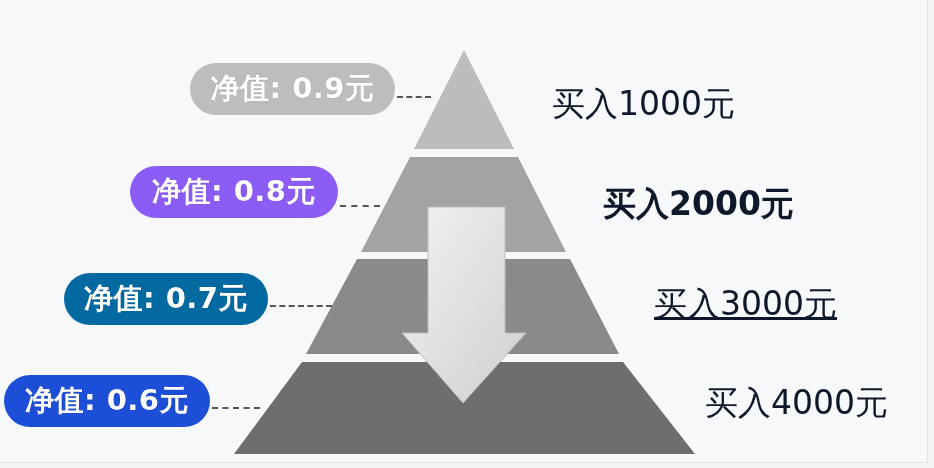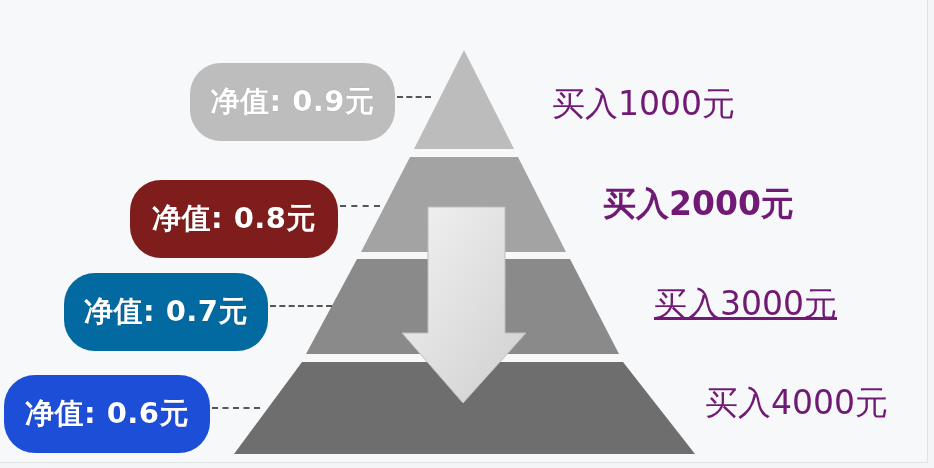--- a/index.html
+++ b/index.html
@@ -1,24 +1,24 @@
 <!DOCTYPE html>
 <html><head>
 <meta charset="utf-8">
 <style>
   html, body { margin:0; padding:0; }
   body { width:934px; height:468px; background:#f4f5f6; position:relative; overflow:hidden;
          font-family:"DejaVu Sans", "Liberation Sans", sans-serif; }
   .frame { position:absolute; left:0; top:0; width:927px; height:462px; background:#f7f8f9;
            border-right:1px solid #e2e3e5; border-bottom:1px solid #e2e3e5; }
   svg.diagram { position:absolute; left:0; top:0; }
-  .pill { position:absolute; height:78px; border-radius:31px; color:#fff; font-weight:bold;
+  .pill { position:absolute; height:52px; border-radius:31px; color:#fff; font-weight:bold;
           font-size:29px; display:flex; align-items:center; justify-content:center;
           text-shadow:0 0 1px rgba(0,0,0,0.25); letter-spacing:0.5px; }
-  .buy { position:absolute; font-size:33px; color:#701a75; white-space:nowrap; }
+  .buy { position:absolute; font-size:33px; color:#0f172a; white-space:nowrap; }
   .dash { position:absolute; height:0; border-top:2px dashed #555; }
 </style>
 </head>
 <body>
 
 <div class="frame"></div>
 
 <svg class="diagram" width="934" height="468" viewBox="0 0 934 468">
   <defs>
     <linearGradient id="arrowGrad" x1="0" y1="0" x2="1" y2="1">
@@ -34,20 +34,20 @@
 
   <polygon points="428,207 505,207 505,333 526,333 463,403 402,333 428,333" fill="url(#arrowGrad)" stroke="#bdbdbd" stroke-width="1"></polygon>
 </svg>
 
 <div class="dash" style="left:397px; top:96px; width:34px;"></div>
 <div class="dash" style="left:340px; top:205px; width:40px;"></div>
 <div class="dash" style="left:270px; top:305px; width:62px;"></div>
 <div class="dash" style="left:212px; top:407px; width:48px;"></div>
 
 <div class="pill" style="left:190px; top:63px; width:205px; background:#bdbdbd;">净值: 0.9元</div>
-<div class="pill" style="left:130px; top:180px; width:208px; background:#7f1d1d;">净值: 0.8元</div>
+<div class="pill" style="left:130px; top:166px; width:208px; background:#8b5cf6;">净值: 0.8元</div>
 <div class="pill" style="left:64px; top:273px; width:204px; background:#0369a1;">净值: 0.7元</div>
 <div class="pill" style="left:4px; top:375px; width:206px; background:#1d4ed8;">净值: 0.6元</div>
 
 <div class="buy" style="left:552px; top:82px;">买入1000元</div>
 <div class="buy" style="left:603px; top:182px;font-weight:bold;">买入2000元</div>
 <div class="buy" style="left:654px; top:282px;text-decoration:underline;">买入3000元</div>
 <div class="buy" style="left:705px; top:381px;">买入4000元</div>
 
 </body></html>

